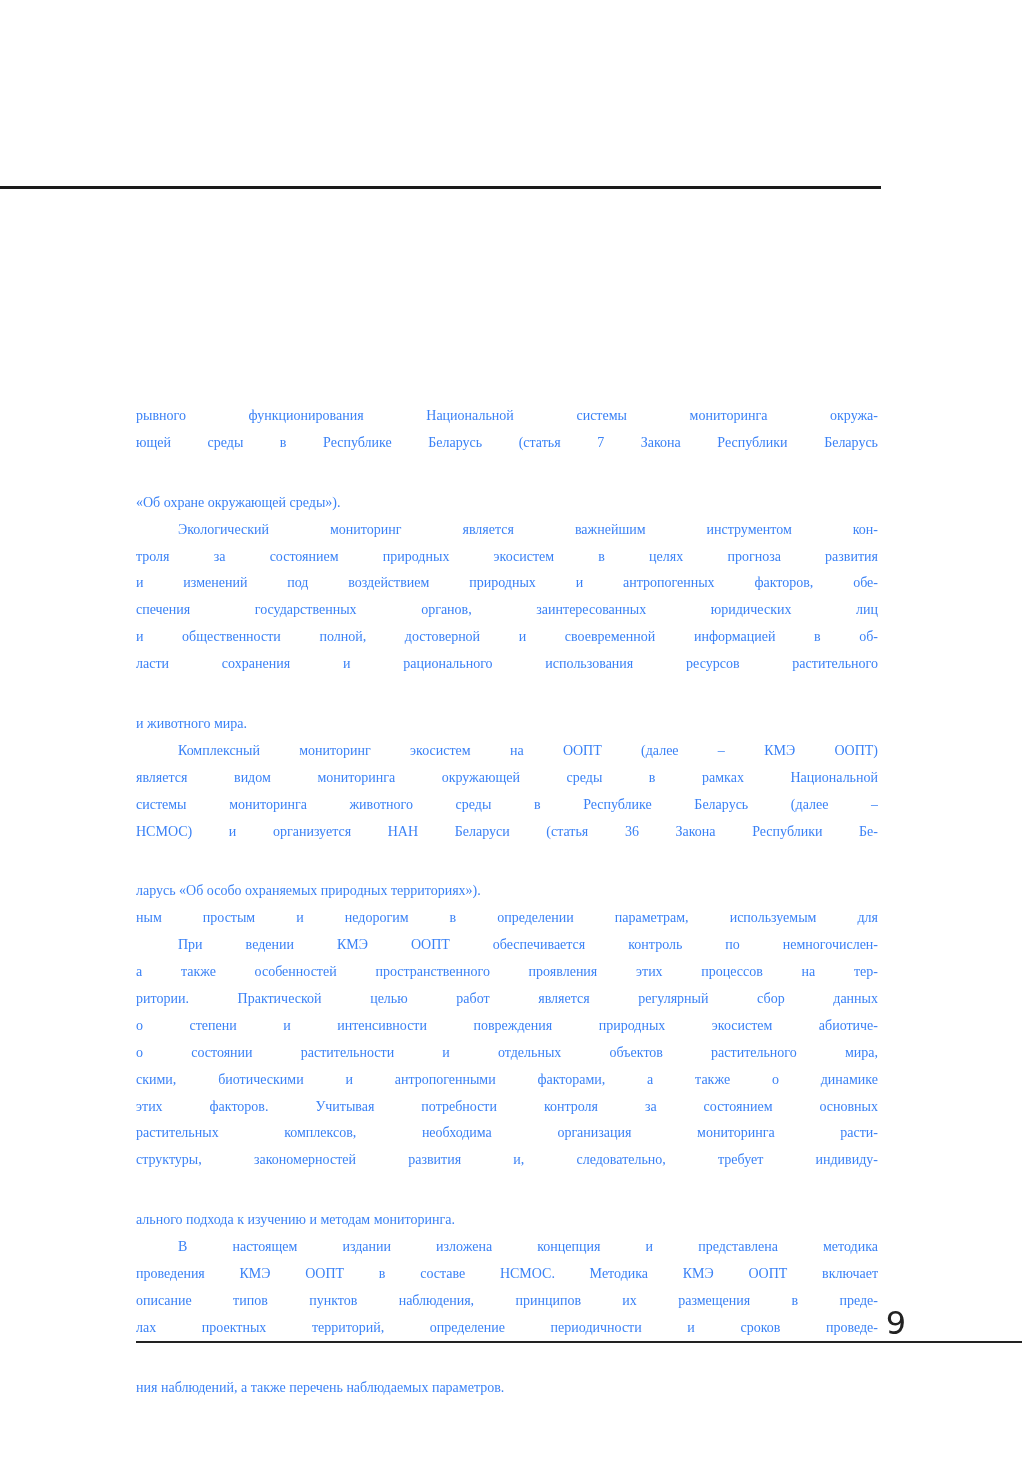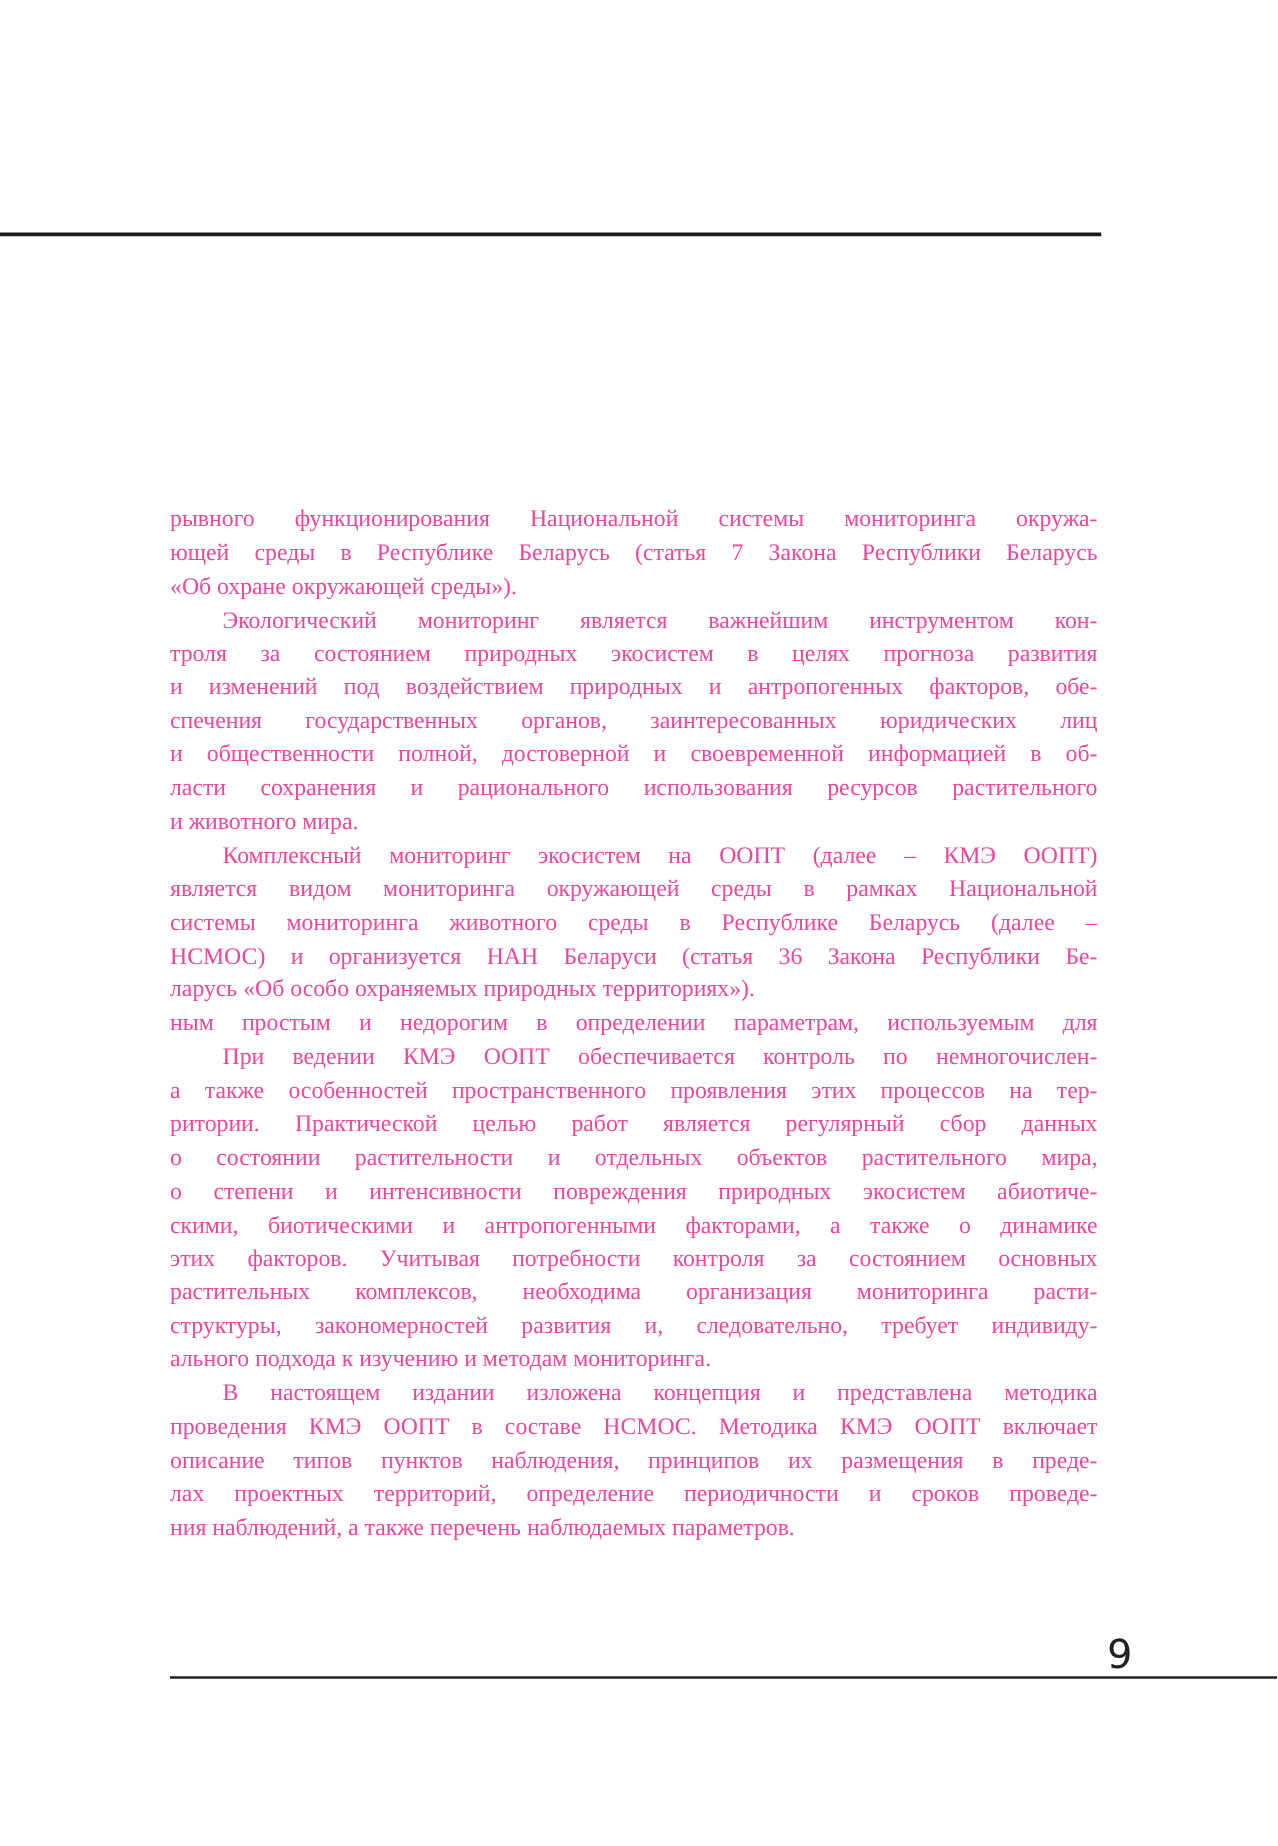--- a/index.html
+++ b/index.html
@@ -14,33 +14,33 @@
   .top-rule {
     position: absolute;
     left: 0; top: 186px;
     width: 881px; height: 3px;
     background: #1a1a1a;
   }
   .text-block {
     position: absolute;
     left: 136px; top: 403px;
     width: 742px;
-    color: #ec4899;
-    font-size: 19px;
+    color: #3b82f6;
+    font-size: 14px;
     line-height: 26.9px;
   }
   .paragraph { margin: 0; padding: 0; }
   .line {
     height: 26.9px;
     overflow: hidden;
     text-align: justify;
     text-align-last: justify;
   }
   .line.indent { text-indent: 42px; }
-  .line.last { text-align-last: left; }
+  .line.last { text-align-last: left; margin-top: 33px; }
   .page-number {
     position: absolute;
     top: 1307px;
     right: 116px;
     font-family: "DejaVu Sans", "Liberation Sans", sans-serif;
     font-size: 32px;
     line-height: 1;
     color: #222222;
   }
   .footer-rule {
@@ -81,22 +81,22 @@
       <div class="line">системы мониторинга животного среды в Республике Беларусь (далее –</div>
       <div class="line">НСМОС) и организуется НАН Беларуси (статья 36 Закона Республики Бе-</div>
       <div class="line last">ларусь «Об особо охраняемых природных территориях»).</div>
     </div>
 
     <div class="paragraph">
       <div class="line">ным простым и недорогим в определении параметрам, используемым для</div>
       <div class="line indent">При ведении КМЭ ООПТ обеспечивается контроль по немногочислен-</div>
       <div class="line">а также особенностей пространственного проявления этих процессов на тер-</div>
       <div class="line">ритории. Практической целью работ является регулярный сбор данных</div>
+      <div class="line">о степени и интенсивности повреждения природных экосистем абиотиче-</div>
       <div class="line">о состоянии растительности и отдельных объектов растительного мира,</div>
-      <div class="line">о степени и интенсивности повреждения природных экосистем абиотиче-</div>
       <div class="line">скими, биотическими и антропогенными факторами, а также о динамике</div>
       <div class="line">этих факторов. Учитывая потребности контроля за состоянием основных</div>
       <div class="line">растительных комплексов, необходима организация мониторинга расти-</div>
       <div class="line">структуры, закономерностей развития и, следовательно, требует индивиду-</div>
       <div class="line last">ального подхода к изучению и методам мониторинга.</div>
     </div>
 
     <div class="paragraph">
       <div class="line indent">В настоящем издании изложена концепция и представлена методика</div>
       <div class="line">проведения КМЭ ООПТ в составе НСМОС. Методика КМЭ ООПТ включает</div>

